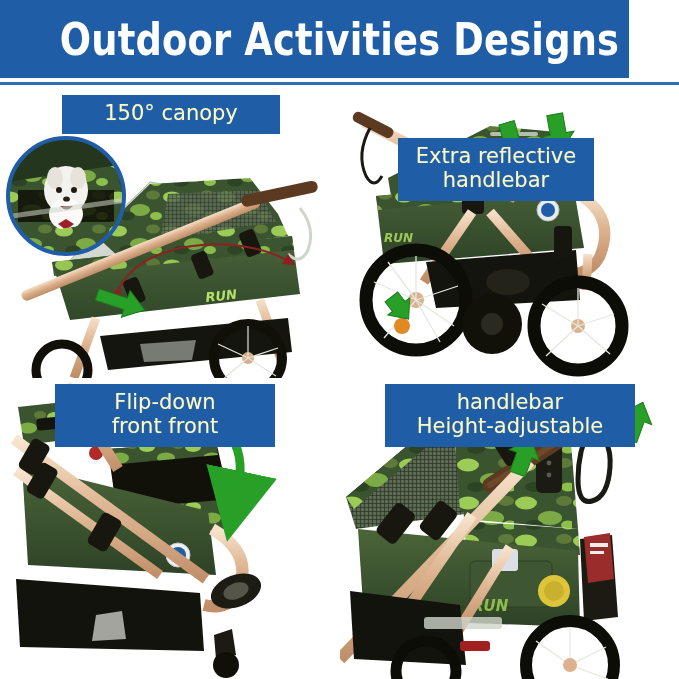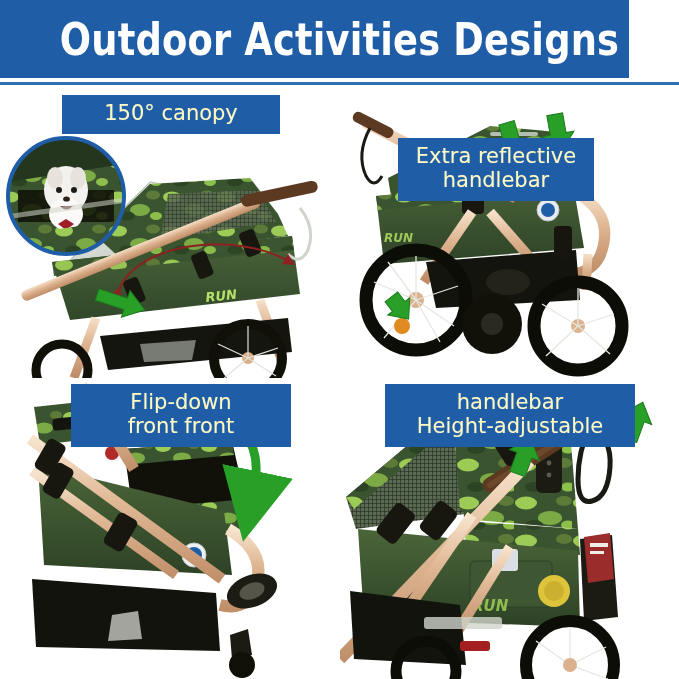--- a/index.html
+++ b/index.html
@@ -15,21 +15,21 @@
       color:#ffffff;font-weight:700;font-size:44px;letter-spacing:.2px;
       font-family:"DejaVu Sans Condensed","Liberation Sans",sans-serif;
       transform:scaleX(.93);transform-origin:center;white-space:nowrap;}
   .banner-rule{position:absolute;left:0;top:82px;width:679px;height:3px;background:#2f6fb5;}
 
   
   .grid{position:absolute;left:0;top:86px;width:679px;height:593px;}
   .cell{position:absolute;overflow:hidden;}
   .cell.c1{left:0;top:0;width:339px;height:292px;}
   .cell.c2{left:340px;top:0;width:339px;height:292px;}
-  .cell.c3{left:16px;top:293px;width:339px;height:300px;}
+  .cell.c3{left:0;top:293px;width:339px;height:300px;}
   .cell.c4{left:340px;top:293px;width:339px;height:300px;}
 
   
   .chip{position:absolute;background:#1f5ea6;color:#fef9c3;z-index:40;
         text-align:center;line-height:1.14;font-size:21px;font-weight:400;
         padding:7px 10px 8px;box-sizing:border-box;
         font-family:"DejaVu Sans","Liberation Sans",sans-serif;
         text-shadow:0 0 1px rgba(255,255,255,.25);}
   .chip.k1{left:62px;top:9px;width:218px;}
   .chip.k2{left:58px;top:9px;width:196px;margin-top:43px;}

